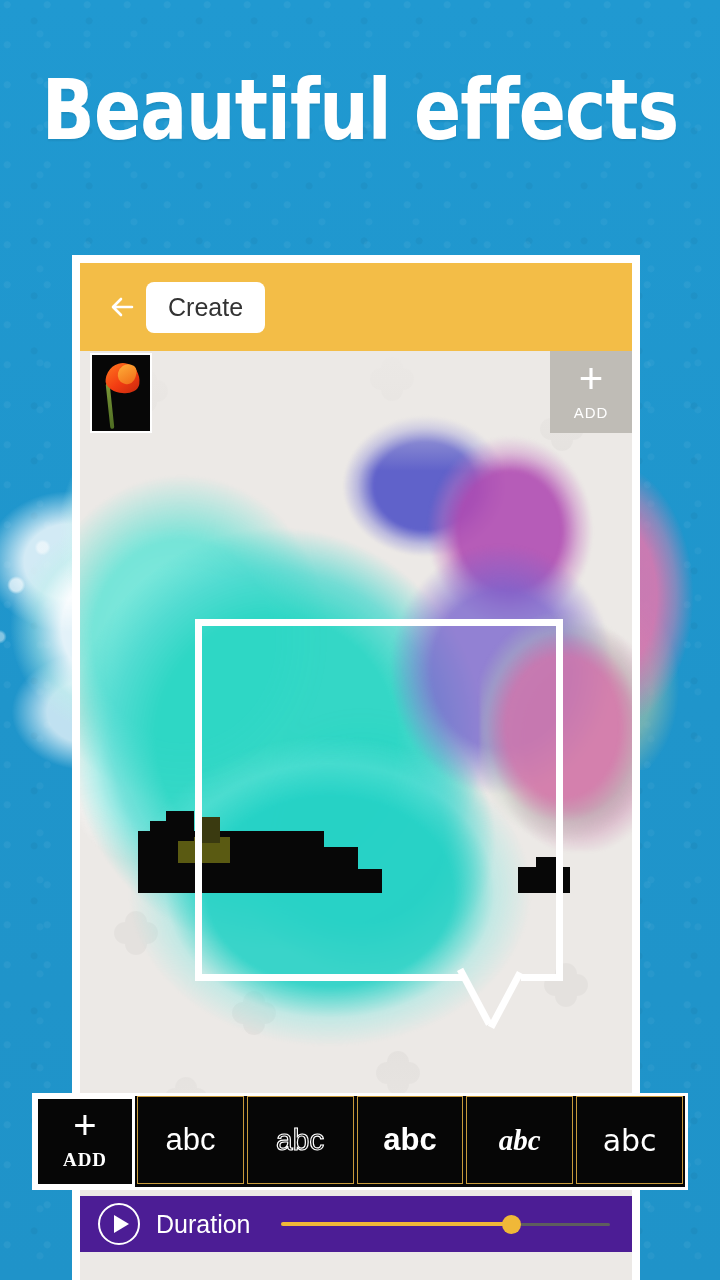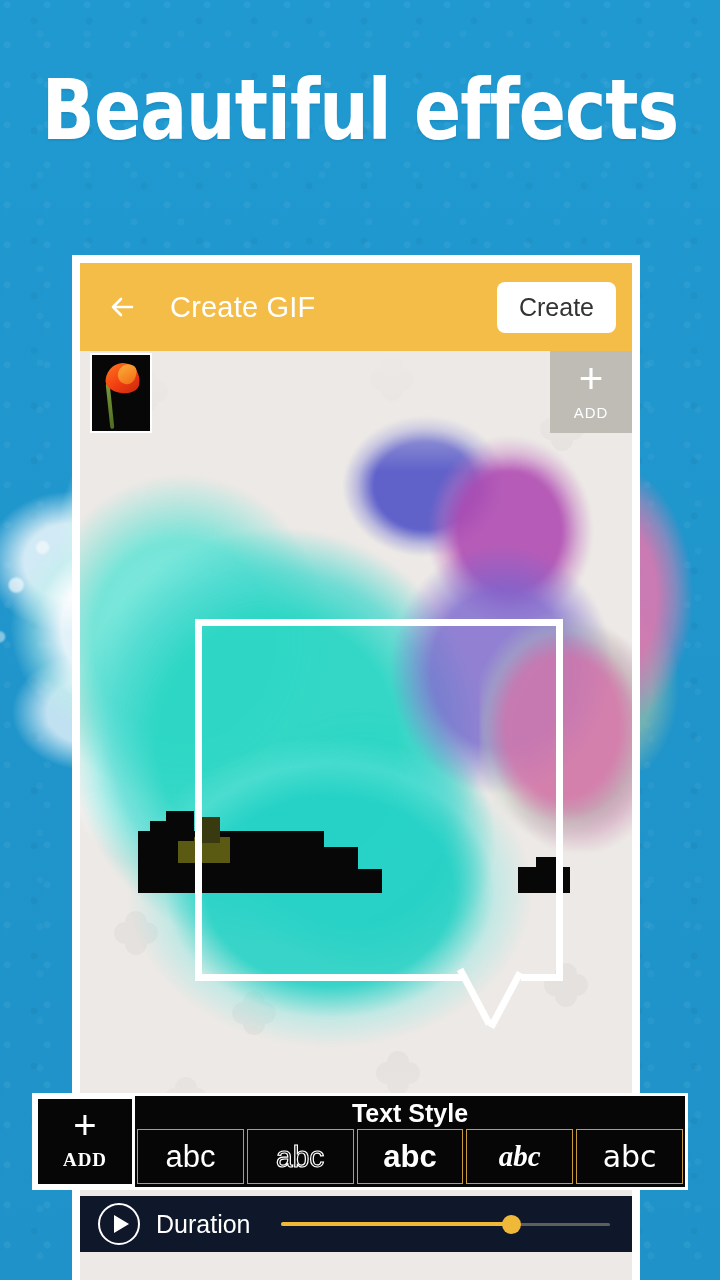--- a/index.html
+++ b/index.html
@@ -242,21 +242,21 @@
     width:82px; height:82px; background:#bfbcb6;
     display:flex; flex-direction:column; align-items:center; justify-content:center;
     cursor:pointer; color:#ffffff;
   }
   .add-thumb .plus { font-size:42px; line-height:30px; font-weight:300; }
   .add-thumb .lbl { font-size:15px; letter-spacing:1px; margin-top:10px; }
 
   
   .duration-bar {
     position:absolute; left:0; top:933px; width:552px; height:56px;
-    background:#0f172a; display:flex; align-items:center; padding:0 18px; z-index:6;
+    background:#4c1d95; display:flex; align-items:center; padding:0 18px; z-index:6;
   }
   .play-btn {
     width:42px; height:42px; border:2.5px solid #ffffff; border-radius:50%;
     display:flex; align-items:center; justify-content:center; cursor:pointer; flex:0 0 auto;
   }
   .play-btn .tri {
     width:0; height:0; border-left:15px solid #ffffff;
     border-top:9px solid transparent; border-bottom:9px solid transparent;
     margin-left:4px;
   }
@@ -310,21 +310,20 @@
 
 <div class="phone">
   <div class="screen">
 
     <div class="app-header">
       <div class="back-arrow">
         <svg width="42" height="42" viewBox="0 0 42 42">
           <path d="M28 21 H10 M17 13 L9 21 L17 29" stroke="#ffffff" stroke-width="2.6" fill="none" stroke-linecap="round" stroke-linejoin="round"></path>
         </svg>
       </div>
-      <div class="app-title">Create GIF</div>
       <button class="create-btn">Create</button>
     </div>
 
     <div class="canvas">
       <div class="canvas-bg"></div>
 
       <div class="clover" style="left:44px;  top:18px;">
           <i></i>
           <i></i>
           <i></i>
@@ -444,21 +443,20 @@
 
   </div>
 </div>
 
 <div class="style-panel">
   <div class="style-add">
     <div class="plus">+</div>
     <div class="lbl">ADD</div>
   </div>
   <div class="style-right">
-    <div class="style-title">Text Style</div>
     <div class="style-row">
       <div class="swatch sw-0">abc</div>
       <div class="swatch sw-1">abc</div>
       <div class="swatch sw-2">abc</div>
       <div class="swatch sw-3">abc</div>
       <div class="swatch sw-4">abc</div>
     </div>
   </div>
 </div>
 

